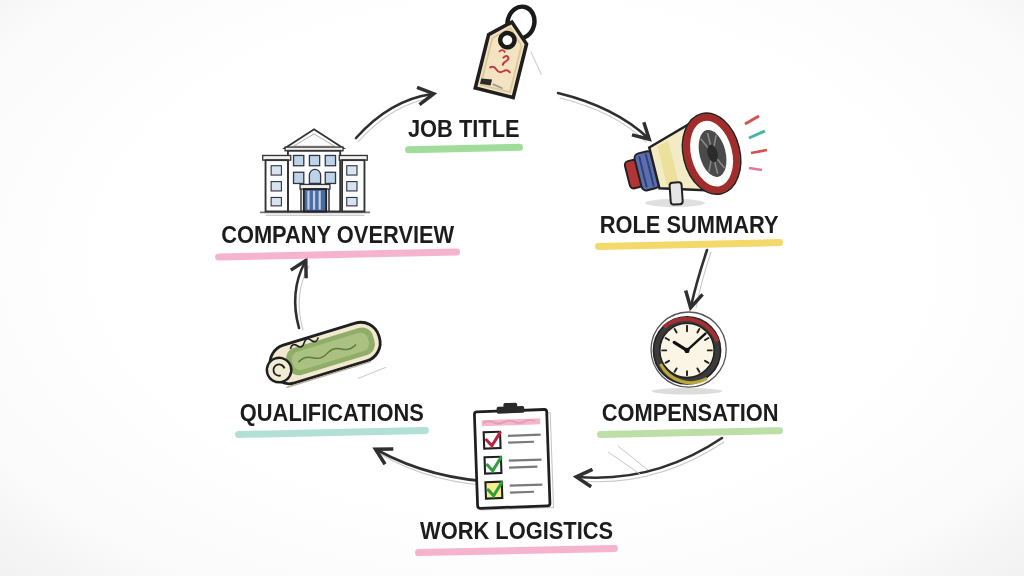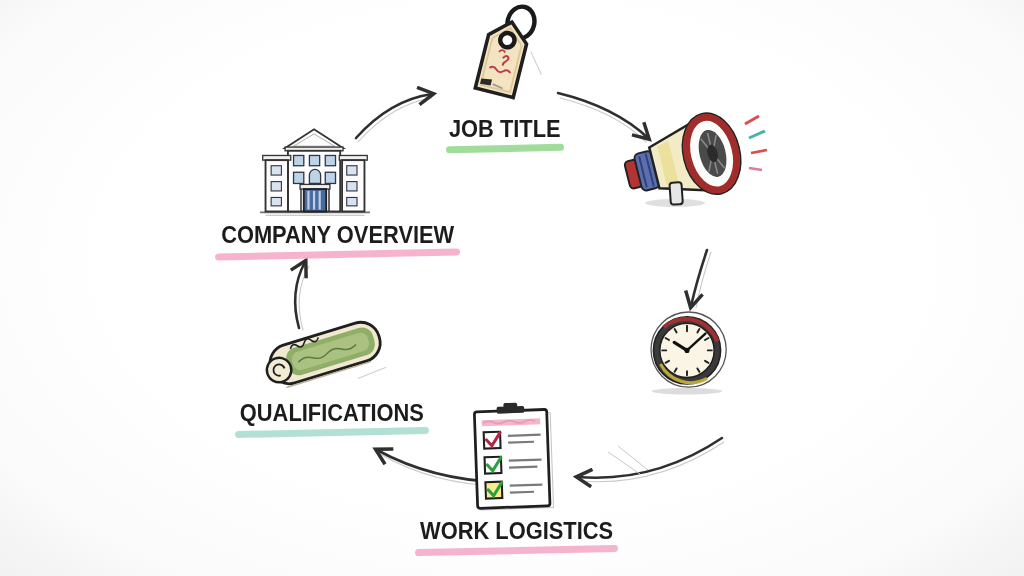--- a/index.html
+++ b/index.html
@@ -1,21 +1,21 @@
 <!DOCTYPE html>
 <html><head>
 <meta charset="utf-8">
 <style>
   html,body{margin:0;padding:0;background:#e9e9e9;}
   #stage{
     position:relative;width:1024px;height:576px;overflow:hidden;
     background:radial-gradient(ellipse at 50% 45%, #ffffff 55%, #fbfbfb 82%, #f1f1f1 100%);
     font-family:"Liberation Sans", sans-serif;
   }
-  .node{position:absolute;text-align:center;}
+  .node{position:absolute;text-align:left;}
   .node svg{display:block;margin:0 auto;}
   .label-wrap{display:inline-block;margin-top:4px;}
   .label{
     display:block;font-size:23px;font-weight:800;color:#1c1c1c;
     letter-spacing:0px;white-space:nowrap;transform:scaleX(.95);
   }
   .underline{
     display:block;height:7px;border-radius:4px;margin-top:2px;
     transform:rotate(-1.2deg);opacity:.85;
   }
@@ -92,20 +92,24 @@
         <line x1="98" y1="30" x2="98" y2="72" stroke="#8b8b8b" stroke-width="1.5"></line>
         <line x1="90" y1="34" x2="106" y2="68" stroke="#8b8b8b" stroke-width="1.5"></line>
         <line x1="106" y1="34" x2="90" y2="68" stroke="#8b8b8b" stroke-width="1.5"></line>
         <ellipse cx="98" cy="51" rx="5" ry="9" fill="#2b2b2b"></ellipse>
       </g>
       <line x1="130" y1="16" x2="144" y2="8" stroke="#d65050" stroke-width="3"></line>
       <line x1="134" y1="30" x2="150" y2="23" stroke="#49b2a6" stroke-width="3"></line>
       <line x1="136" y1="45" x2="152" y2="42" stroke="#d65050" stroke-width="2.6"></line>
       <line x1="134" y1="60" x2="147" y2="62" stroke="#e07a9a" stroke-width="2.4"></line>
     </svg>
+    <div class="label-wrap">
+      <span class="label">ROLE SUMMARY</span>
+      <span class="underline" style="background-color: rgb(240, 210, 79);"></span>
+    </div>
   </div>
 
   <div class="node" style="left:597px;top:308px;width:180px;">
     <svg width="88" height="88" viewBox="0 0 110 110">
       <ellipse cx="55" cy="104" rx="44" ry="4" fill="#dcdcdc"></ellipse>
       <circle cx="57" cy="52" r="47" fill="none" stroke="#2a2a2a" stroke-width="1.6" opacity=".8"></circle>
       <circle cx="55" cy="53" r="42" fill="#3a3a3a" stroke="#222" stroke-width="2"></circle>
       <path d="M 26,24 A 42,42 0 0 1 93,42" fill="none" stroke="#a33030" stroke-width="5"></path>
       <path d="M 22,70 A 42,42 0 0 0 80,88" fill="none" stroke="#bba83c" stroke-width="4"></path>
       <circle cx="55" cy="53" r="34" fill="#faf5e4" stroke="#222" stroke-width="2"></circle>
@@ -120,20 +124,24 @@
           <line x1="39.5" y1="79.8" x2="42" y2="75.5"></line>
         <line x1="28.2" y1="68.5" x2="32.5" y2="66"></line>
           <line x1="24" y1="53" x2="29" y2="53"></line>
         <line x1="28.2" y1="37.5" x2="32.5" y2="40"></line>
           <line x1="39.5" y1="26.2" x2="42" y2="30.5"></line>
       </g>
       <line x1="55" y1="53" x2="78" y2="32" stroke="#111" stroke-width="3" stroke-linecap="round"></line>
       <line x1="55" y1="53" x2="39" y2="43" stroke="#111" stroke-width="4" stroke-linecap="round"></line>
       <circle cx="55" cy="53" r="3.2" fill="#111"></circle>
     </svg>
+    <div class="label-wrap">
+      <span class="label">COMPENSATION</span>
+      <span class="underline" style="background-color: rgb(178, 216, 151);"></span>
+    </div>
   </div>
 
   <div class="node" style="left:415px;top:402px;width:195px;">
     <svg width="100" height="112" viewBox="0 0 110 130">
       <g transform="rotate(-2 55 65)">
         <rect x="16" y="14" width="84" height="110" fill="none" stroke="#c4c4c4" stroke-width="1.2"></rect>
         <rect x="12" y="10" width="84" height="112" rx="3" fill="#ffffff" stroke="#1f1f1f" stroke-width="3.2"></rect>
         <rect x="46" y="1" width="16" height="6" rx="2" fill="#2a2a2a"></rect>
         <rect x="38" y="5" width="32" height="8" rx="2" fill="#2a2a2a"></rect>
         <rect x="20" y="20" width="68" height="7" fill="#f2b7cb"></rect>

